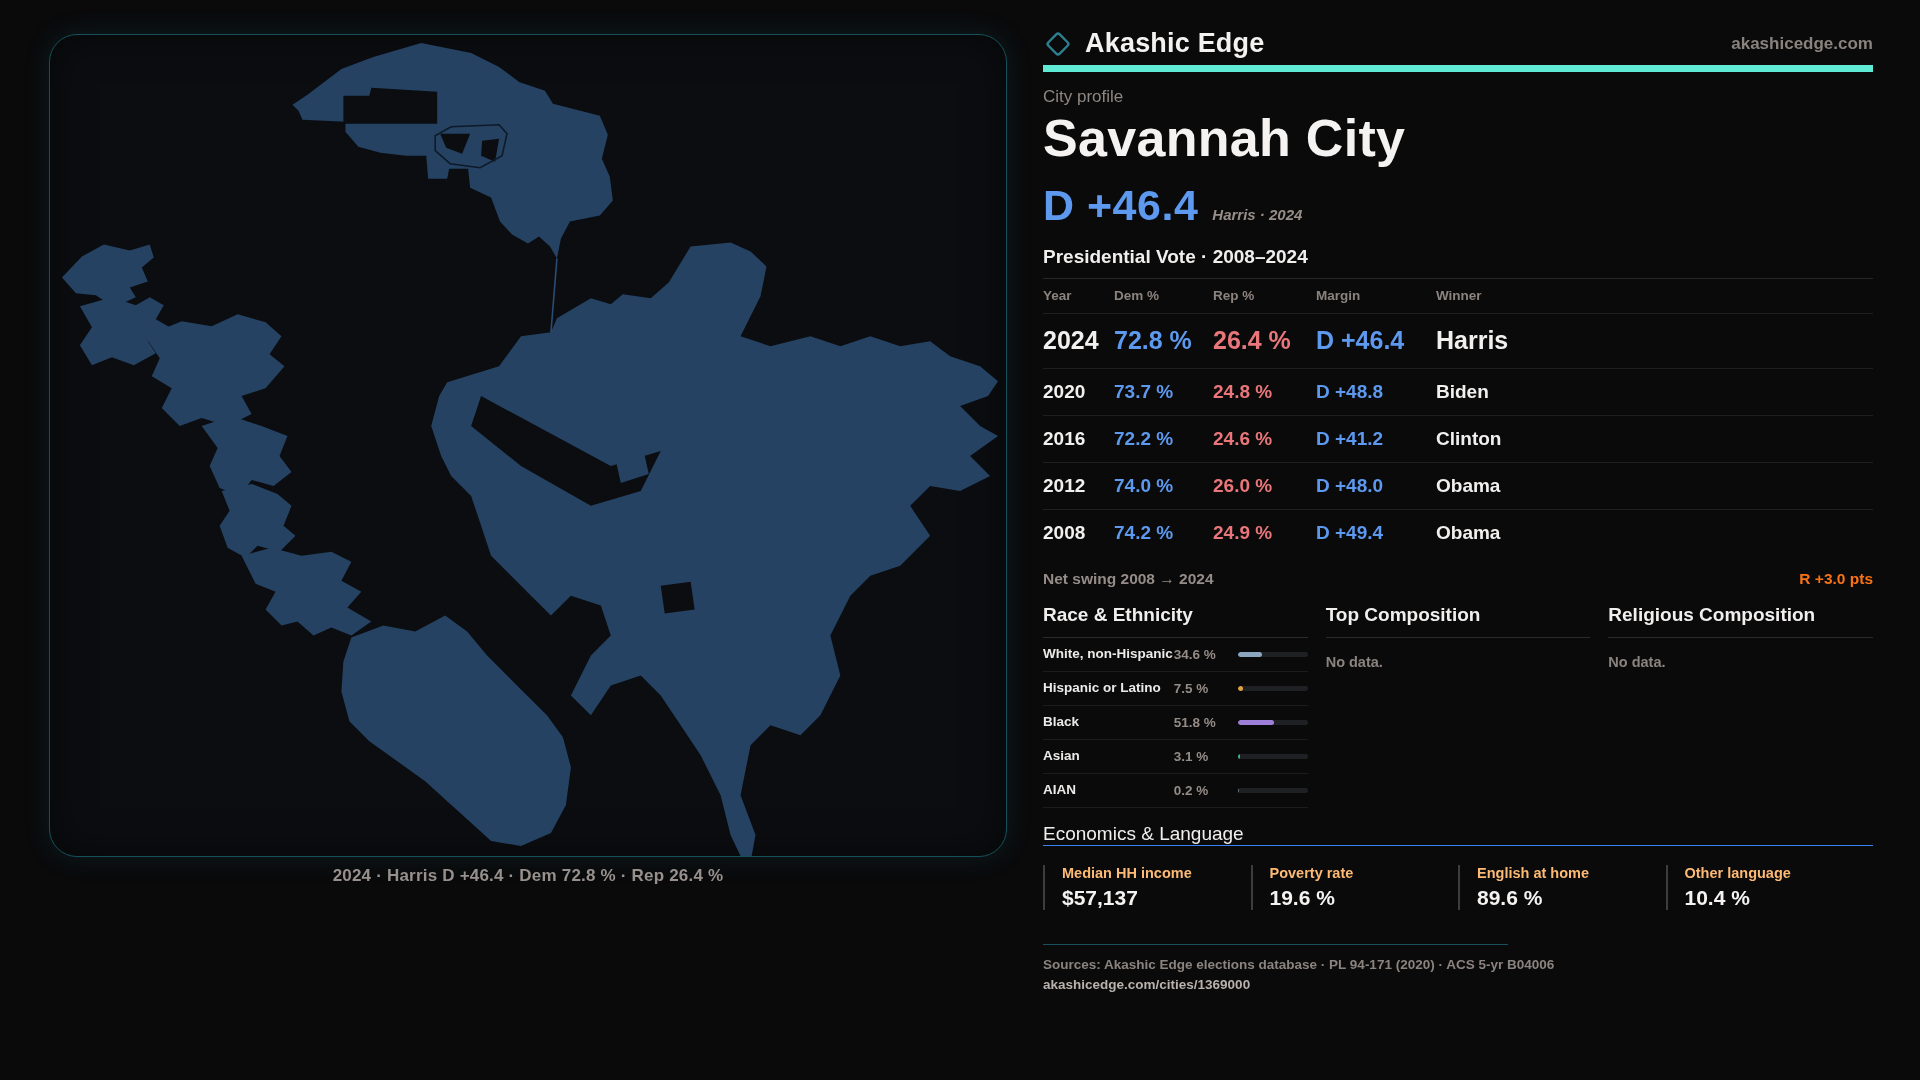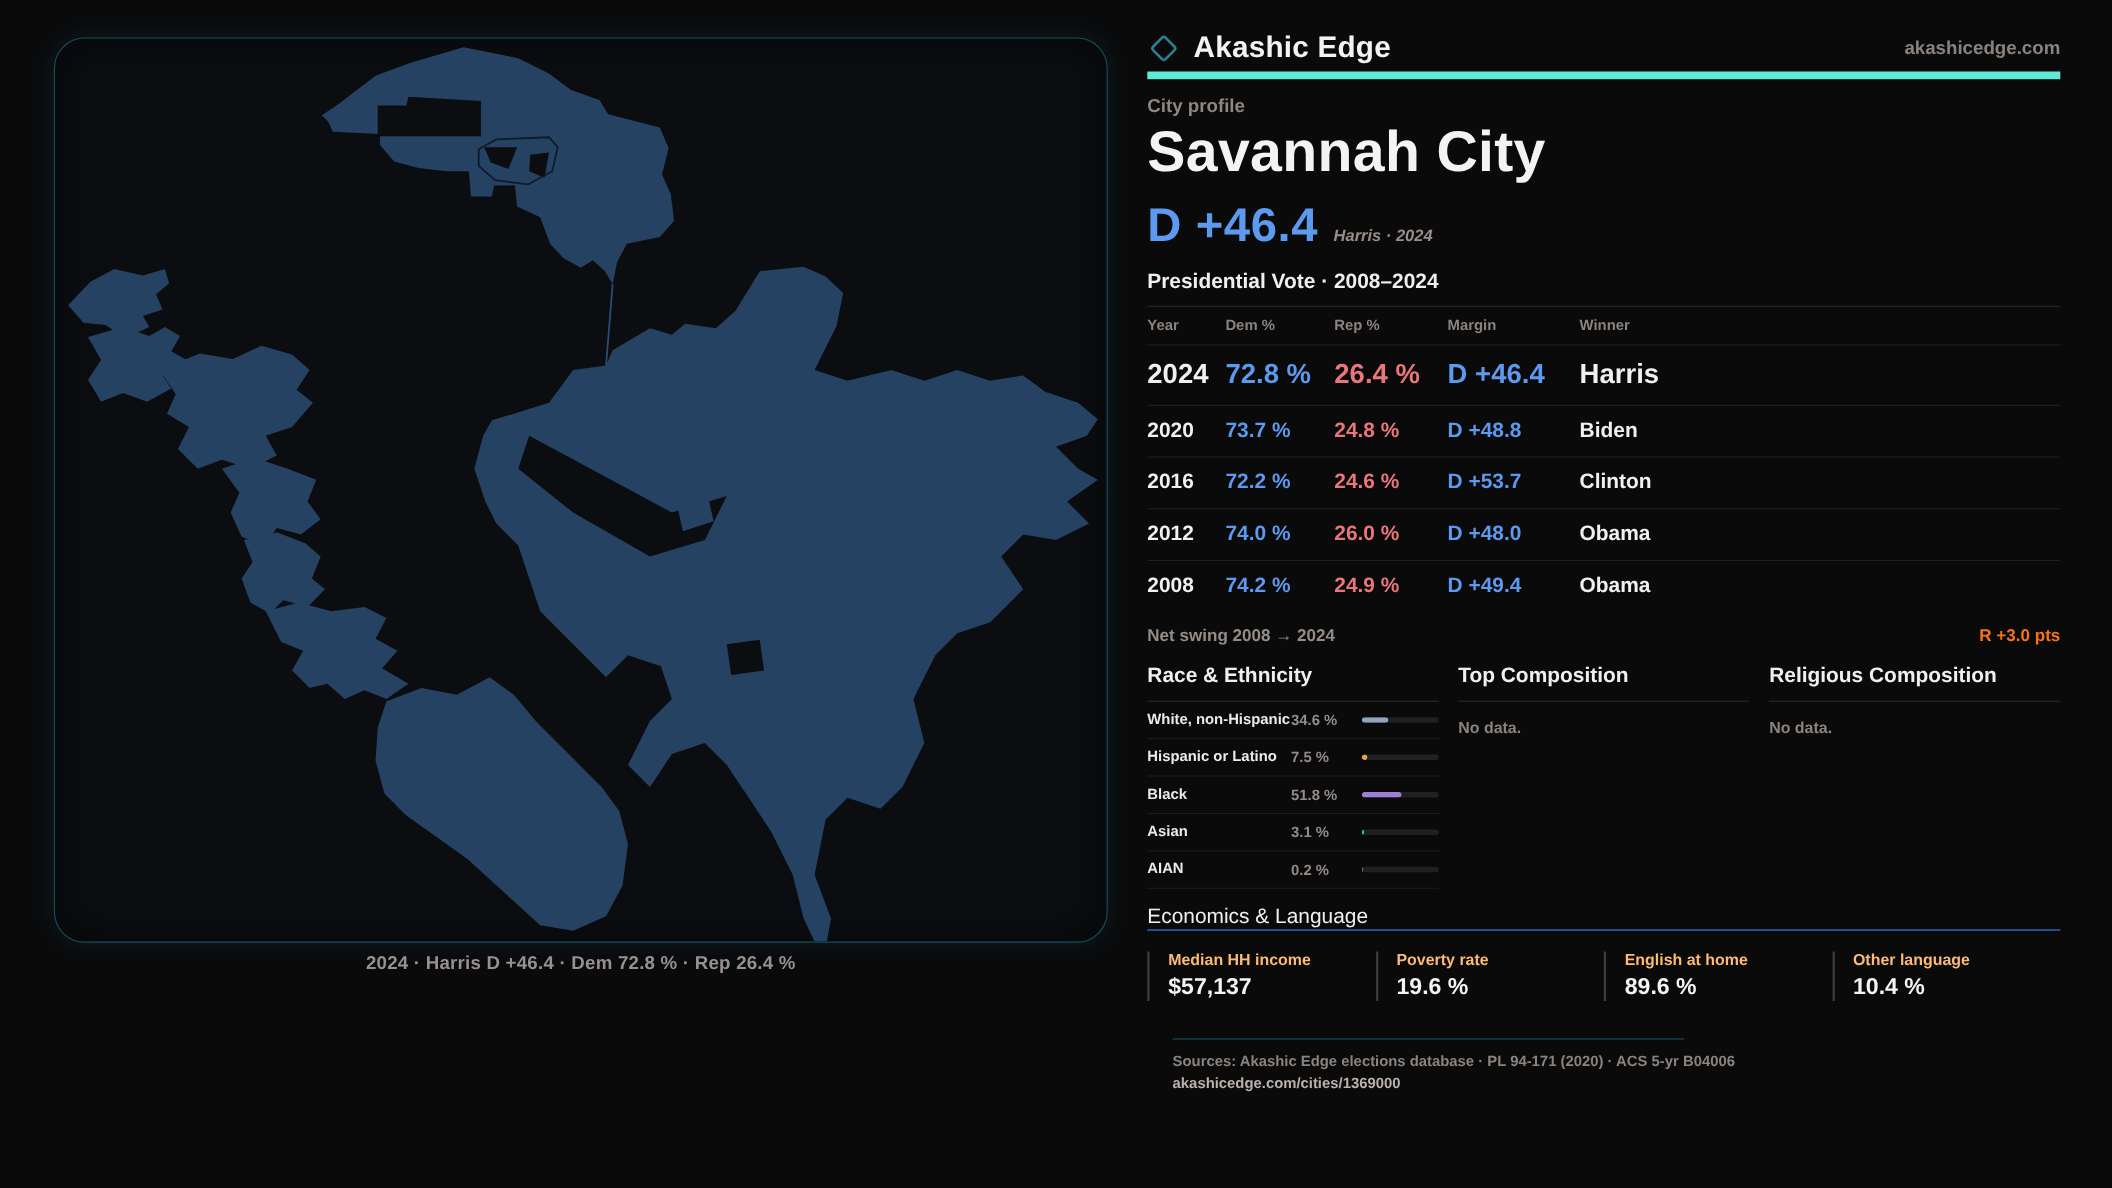--- a/index.html
+++ b/index.html
@@ -18,21 +18,21 @@
 
   
   .right { position:absolute; left:1043px; top:28px; width:830px; color:#f1efed; }
 
   .brand-row { display:flex; align-items:center; height:44px; padding-bottom:6px;
                border-bottom:7px solid #5eead4; }
   .brand-logo { width:30px; height:30px; margin-right:12px; flex:0 0 auto; }
   .brand-name { font-size:27px; font-weight:700; letter-spacing:.2px; color:#f4f2f0; }
   .brand-domain { margin-left:auto; font-size:17px; font-weight:600; color:#8a827d; text-decoration:none; }
 
-  .kicker { margin-top:15px; font-size:17px; font-weight:700; color:#8e8681; }
+  .kicker { margin-top:15px; font-size:17px; font-weight:400; color:#8e8681; }
   .city-title { margin-top:2px; font-size:52px; font-weight:700; letter-spacing:.3px; color:#f5f3f1; line-height:1.15; }
   .subtitle { margin-top:6px; font-size:18px; font-weight:600; color:#958c87; }
 
   .headline { margin-top:12px; display:flex; align-items:baseline; }
   .headline-margin { font-size:43px; font-weight:700; color:#5d99ef; letter-spacing:.5px; }
   .headline-note { margin-left:14px; font-size:15px; font-weight:600; color:#978e89;font-style:italic; }
 
   .vote-title { margin-top:16px; font-size:19px; font-weight:700; color:#f1efed; }
 
   .vote-table { margin-top:10px; border-top:1px solid #272727; }
@@ -62,21 +62,21 @@
   .race-value { font-size:13.5px; font-weight:600; color:#948b86; }
   .bar-track { width:70px; height:5px; border-radius:3px; background:#1e2023; justify-self:end; overflow:hidden; }
   .bar-fill { height:5px; border-radius:3px; }
 
   .econ-h { margin-top:15px; font-size:19px; font-weight:400; border-bottom:1px solid #3b82f6; }
   .stats { margin-top:19px; display:grid; grid-template-columns:repeat(4,1fr); }
   .stat { border-left:2px solid #3d3d3d; padding-left:17px; }
   .stat-label { font-size:14.5px; font-weight:600; color:#fdba74; }
   .stat-value { margin-top:5px; font-size:21px; font-weight:700; color:#f5f3f1; }
 
-  .footer { margin-top:34px;margin-left:23px; }
+  .footer { margin-top:34px; }
   .footer-line { width:465px; height:1px; background:#17525c; }
   .footer-sources { margin-top:12px; font-size:13.5px; font-weight:600; color:#8b837e; }
   .footer-link { display:inline-block; margin-top:5px; font-size:13.5px; font-weight:700; color:#b9b2ad; text-decoration:none; }
 </style>
 </head>
 <body>
 
 <div class="canvas">
 
   <div class="map-panel">
@@ -154,21 +154,21 @@
         <span class="c-year">2020</span>
         <span class="c-dem">73.7 %</span>
         <span class="c-rep">24.8 %</span>
         <span class="c-margin">D +48.8</span>
         <span class="c-winner">Biden</span>
       </div>
       <div class="vt-row vt-data">
         <span class="c-year">2016</span>
         <span class="c-dem">72.2 %</span>
         <span class="c-rep">24.6 %</span>
-        <span class="c-margin">D +53.7</span>
+        <span class="c-margin">D +41.2</span>
         <span class="c-winner">Clinton</span>
       </div>
       <div class="vt-row vt-data">
         <span class="c-year">2012</span>
         <span class="c-dem">74.0 %</span>
         <span class="c-rep">26.0 %</span>
         <span class="c-margin">D +48.0</span>
         <span class="c-winner">Obama</span>
       </div>
       <div class="vt-row vt-data">

